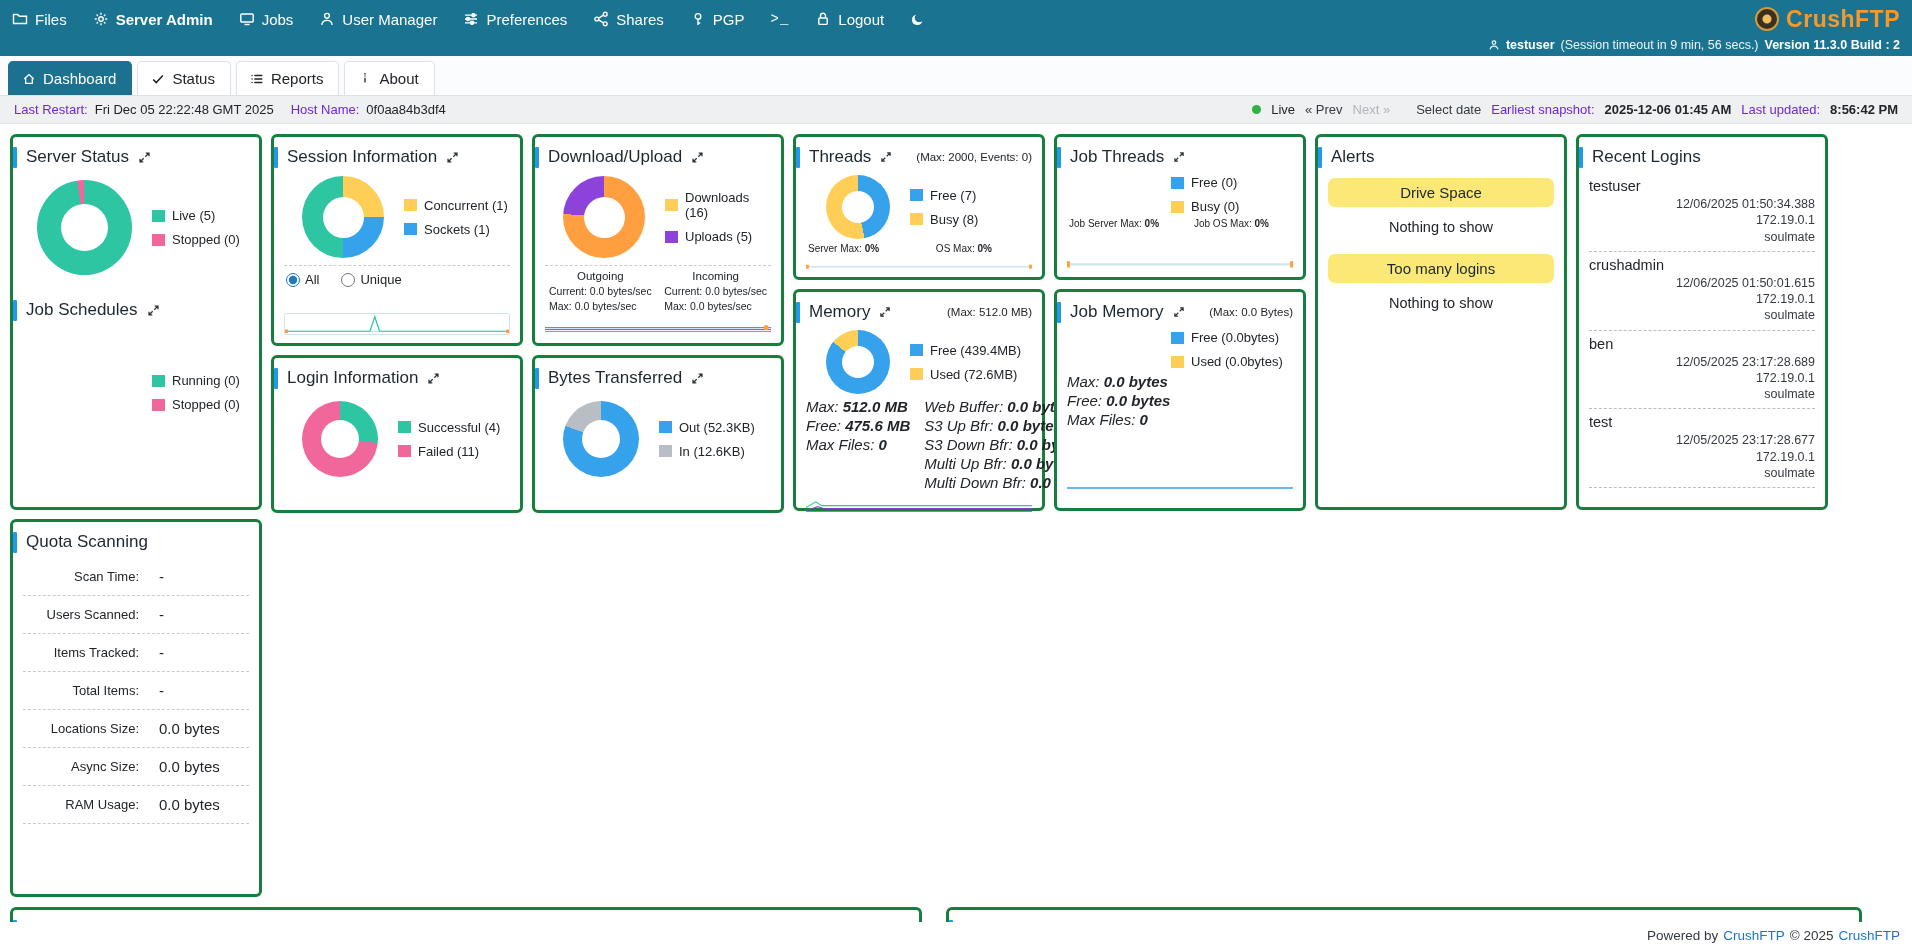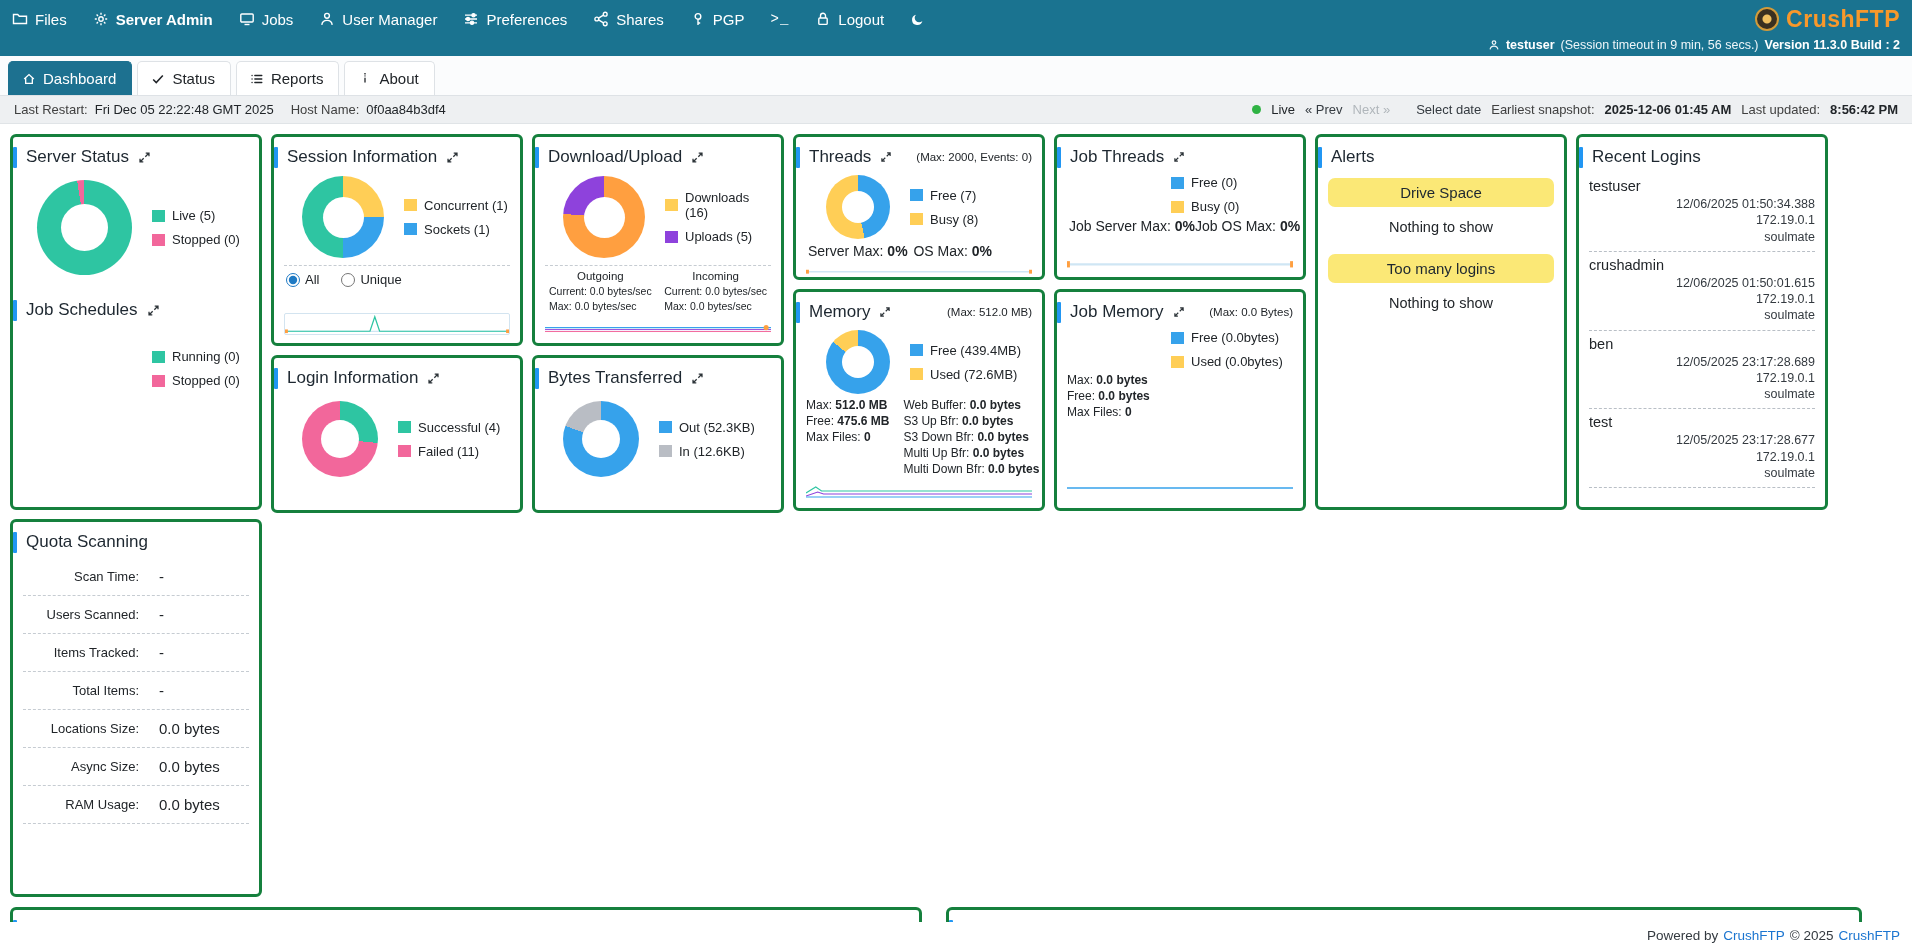--- a/index.html
+++ b/index.html
@@ -31,21 +31,21 @@
   .tabs { display:flex; gap:5px; padding:20px 8px 0; background:#fbfcfd;
     border-bottom:1px solid #dee2e6; height:40px; align-items:flex-end; }
   .tab { display:flex; align-items:center; gap:7px; padding:8px 15px 8px 13px; font-size:15px;
     border:1px solid #dee2e6; border-bottom:none; border-radius:5px 5px 0 0;
     background:#fff; color:#212529; cursor:pointer; }
   .tab.active { background:#1d7190; border-color:#1d7190; color:#fff; }
 
   
   .statusbar { display:flex; align-items:center; background:#eef0f2; font-size:13px;
     padding:0 14px; height:28px; gap:7px; border-bottom:1px solid #e0e4e7; }
-  .sb-label { color:#404040; }
+  .sb-label { color:#6d28d9; }
   .sb-value { color:#212529; font-weight:500; }
   .sb-bold  { color:#212529; font-weight:bold; }
   .sb-right { margin-left:auto; display:flex; align-items:center; gap:10px; }
   .sb-link { color:#343a40; cursor:pointer; }
   .sb-disabled { color:#b0b6bb; }
   .live-dot { width:9px; height:9px; border-radius:50%; background:#2fb344; display:inline-block; }
 
   
   .main { display:flex; gap:9px; padding:10px 10px 0; align-items:flex-start; }
   .col { display:flex; flex-direction:column; gap:9px; width:252px; flex:none; }
@@ -65,34 +65,34 @@
   .d76 { width:76px; height:76px; margin-left:18px; }
   .d64 { width:64px; height:64px; margin-left:20px; }
   .ph95 { width:95px; flex:none; margin-left:14px; }
   .ph64 { width:64px; flex:none; margin-left:20px; }
 
   .legend { display:flex; flex-direction:column; gap:9px; font-size:13px; color:#212529; }
   .legend-item { display:flex; align-items:center; gap:7px; cursor:pointer; }
   .swatch { width:13px; height:12px; flex:none; display:inline-block; }
 
   .dashed-sep { border-top:1px dashed #c6ccd2; margin:4px 0; }
-  .stats2 { display:flex; justify-content:space-between; font-size:14px; padding:2px 6px 2px 2px; }
+  .stats2 { display:flex; justify-content:space-between; font-size:10px; padding:2px 6px 2px 2px; }
   .stat-col { display:flex; flex-direction:column; gap:4px; }
   .stat-col .v { font-weight:bold; }
   .c-head { text-align:center; font-size:11.5px; margin-bottom:2px; }
   .c-line { font-size:10.5px; line-height:1.45; }
   .radio-row { display:flex; gap:22px; align-items:center; font-size:13px; padding:2px 0 0 2px; }
   .radio-row label { display:flex; align-items:center; gap:5px; cursor:pointer; }
   .radio-row input { accent-color:#1f7ac4; margin:0; width:14px; height:14px; }
 
   .spark { height:22px; margin-top:auto; position:relative; }
   .spark svg { width:100%; height:100%; }
   .spark.boxed { border:1px solid #d3e4f0; border-radius:2px; }
 
-  .ministats { display:flex; gap:14px; font-size:12px; padding:2px 0; }
+  .ministats { display:flex; gap:14px; font-size:15px; padding:2px 0;font-style:italic; }
   .ministats .mcol { display:flex; flex-direction:column; gap:2px; }
   .ministats .v { font-weight:bold; }
   .mrow { white-space:nowrap; }
 
   
   .alert-btn { background:#fbe876; border:none; border-radius:7px; width:100%;
     padding:6px 0; font-size:15px; font-family:inherit; color:#1d2730; cursor:pointer; margin:5px 0 4px; }
   .empty-text { text-align:center; font-size:14.5px; padding:8px 0 14px; }
 
   
@@ -310,21 +310,21 @@
       </div>
       <div class="card-title" style="margin-top:16px">
         <span class="accent"></span>
         <span>Job Schedules</span>
         <span class="expand icon">
             <svg width="13" height="13" viewBox="0 0 16 16" fill="none" stroke="currentColor" stroke-width="1.6">
               <path d="M9.5 2.5h4v4M13.5 2.5L9 7M6.5 13.5h-4v-4M2.5 13.5L7 9"></path>
             </svg>
           </span>
       </div>
-      <div class="donut-row" style="margin-top:16px">
+      <div class="donut-row" style="margin-top:40px">
         <div class="ph95"></div>
         <div class="legend">
           <div class="legend-item">
               <span class="swatch" style="background: rgb(46, 197, 162);"></span>
               <span>Running (0)</span>
             </div>
           <div class="legend-item">
               <span class="swatch" style="background: rgb(242, 103, 155);"></span>
               <span>Stopped (0)</span>
             </div>

